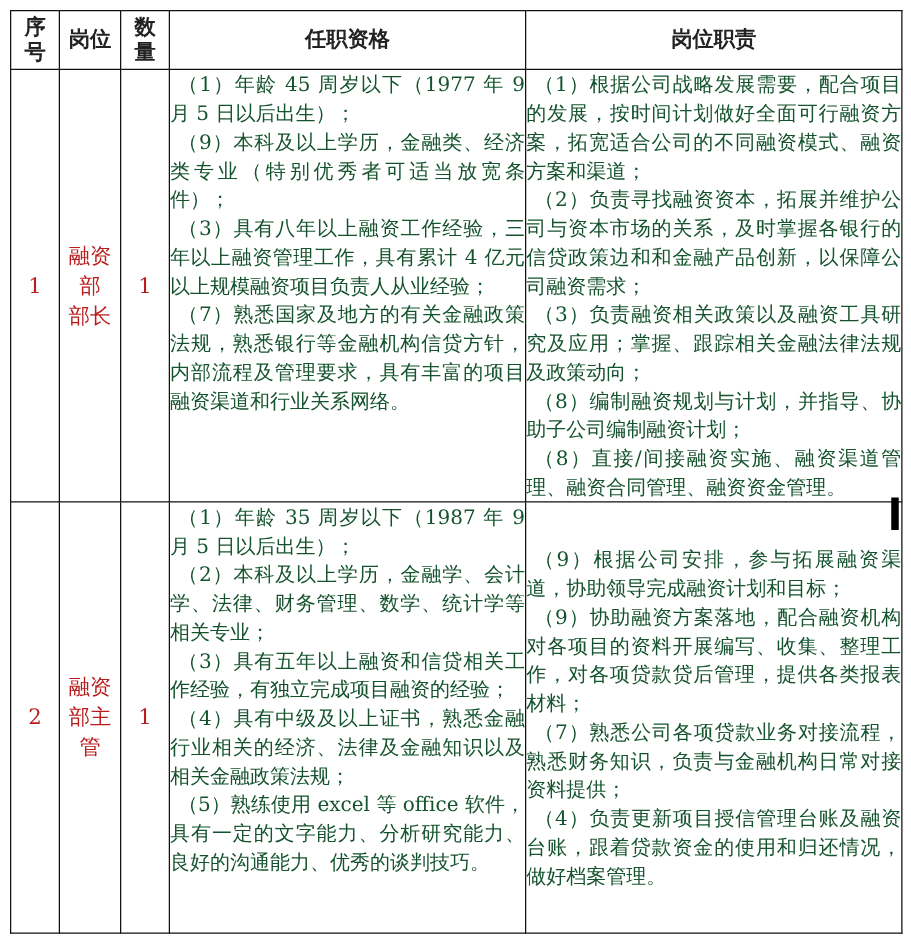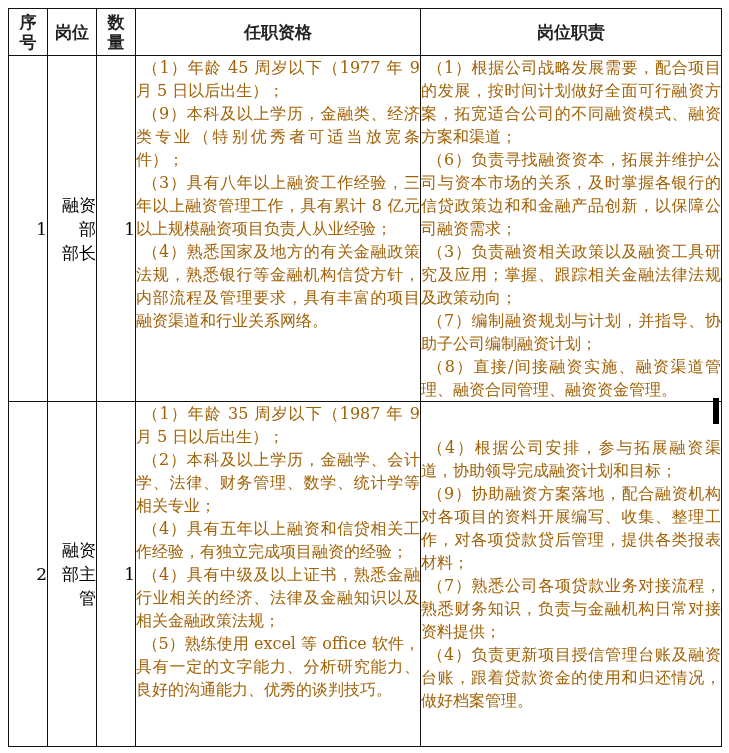--- a/index.html
+++ b/index.html
@@ -19,30 +19,30 @@
     padding:0;
     overflow:hidden;
   }
   .doc-table th{
     font-size:17px;font-weight:bold;color:#222222;
     text-align:center;vertical-align:middle;
     height:46px;line-height:20px;
     white-space:pre-line;
   }
   .center-cell{
-    text-align:right;vertical-align:middle;
-    font-size:17px;line-height:24px;color:#000000;
+    text-align:center;vertical-align:middle;
+    font-size:17px;line-height:24px;color:#b91c1c;
     white-space:pre-line;
   }
   .text-cell{
     vertical-align:top;
     padding:3px 4px 3px 6px;
     font-size:16px;line-height:23px;
     text-align:justify;
-    color:#a16207;
+    color:#14532d;
   }
   .text-cell.v-center{vertical-align:middle;}
   .text-cell p{margin:0;text-indent:0.4em;}
   .row-tall{height:345px;}
   .scan-artifact{
     position:absolute;left:713px;top:398px;
     width:6px;height:26px;background:#000000;
   }
 </style>
 </head>
@@ -71,46 +71,46 @@
     <tbody>
       <tr class="row-tall">
         <td class="center-cell">1</td>
         <td class="center-cell">融资
 部
 部长</td>
         <td class="center-cell">1</td>
         <td class="text-cell">
           <p>（1）年龄 45 周岁以下（1977 年 9 月 5 日以后出生）；</p>
           <p>（9）本科及以上学历，金融类、经济类专业（特别优秀者可适当放宽条件）；</p>
-          <p>（3）具有八年以上融资工作经验，三年以上融资管理工作，具有累计 8 亿元以上规模融资项目负责人从业经验；</p>
-          <p>（4）熟悉国家及地方的有关金融政策法规，熟悉银行等金融机构信贷方针，内部流程及管理要求，具有丰富的项目融资渠道和行业关系网络。</p>
+          <p>（3）具有八年以上融资工作经验，三年以上融资管理工作，具有累计 4 亿元以上规模融资项目负责人从业经验；</p>
+          <p>（7）熟悉国家及地方的有关金融政策法规，熟悉银行等金融机构信贷方针，内部流程及管理要求，具有丰富的项目融资渠道和行业关系网络。</p>
         </td>
         <td class="text-cell">
           <p>（1）根据公司战略发展需要，配合项目的发展，按时间计划做好全面可行融资方案，拓宽适合公司的不同融资模式、融资方案和渠道；</p>
-          <p>（6）负责寻找融资资本，拓展并维护公司与资本市场的关系，及时掌握各银行的信贷政策边和和金融产品创新，以保障公司融资需求；</p>
+          <p>（2）负责寻找融资资本，拓展并维护公司与资本市场的关系，及时掌握各银行的信贷政策边和和金融产品创新，以保障公司融资需求；</p>
           <p>（3）负责融资相关政策以及融资工具研究及应用；掌握、跟踪相关金融法律法规及政策动向；</p>
-          <p>（7）编制融资规划与计划，并指导、协助子公司编制融资计划；</p>
+          <p>（8）编制融资规划与计划，并指导、协助子公司编制融资计划；</p>
           <p>（8）直接/间接融资实施、融资渠道管理、融资合同管理、融资资金管理。</p>
         </td>
       </tr>
       <tr class="row-tall">
         <td class="center-cell">2</td>
         <td class="center-cell">融资
 部主
 管</td>
         <td class="center-cell">1</td>
         <td class="text-cell">
           <p>（1）年龄 35 周岁以下（1987 年 9 月 5 日以后出生）；</p>
           <p>（2）本科及以上学历，金融学、会计学、法律、财务管理、数学、统计学等相关专业；</p>
-          <p>（4）具有五年以上融资和信贷相关工作经验，有独立完成项目融资的经验；</p>
+          <p>（3）具有五年以上融资和信贷相关工作经验，有独立完成项目融资的经验；</p>
           <p>（4）具有中级及以上证书，熟悉金融行业相关的经济、法律及金融知识以及相关金融政策法规；</p>
           <p>（5）熟练使用 excel 等 office 软件，具有一定的文字能力、分析研究能力、良好的沟通能力、优秀的谈判技巧。</p>
         </td>
         <td class="text-cell v-center">
-          <p>（4）根据公司安排，参与拓展融资渠道，协助领导完成融资计划和目标；</p>
+          <p>（9）根据公司安排，参与拓展融资渠道，协助领导完成融资计划和目标；</p>
           <p>（9）协助融资方案落地，配合融资机构对各项目的资料开展编写、收集、整理工作，对各项贷款贷后管理，提供各类报表材料；</p>
           <p>（7）熟悉公司各项贷款业务对接流程，熟悉财务知识，负责与金融机构日常对接资料提供；</p>
           <p>（4）负责更新项目授信管理台账及融资台账，跟着贷款资金的使用和归还情况，做好档案管理。</p>
         </td>
       </tr>
     </tbody>
   </table>
   <div class="scan-artifact"></div>
 </div>
 

